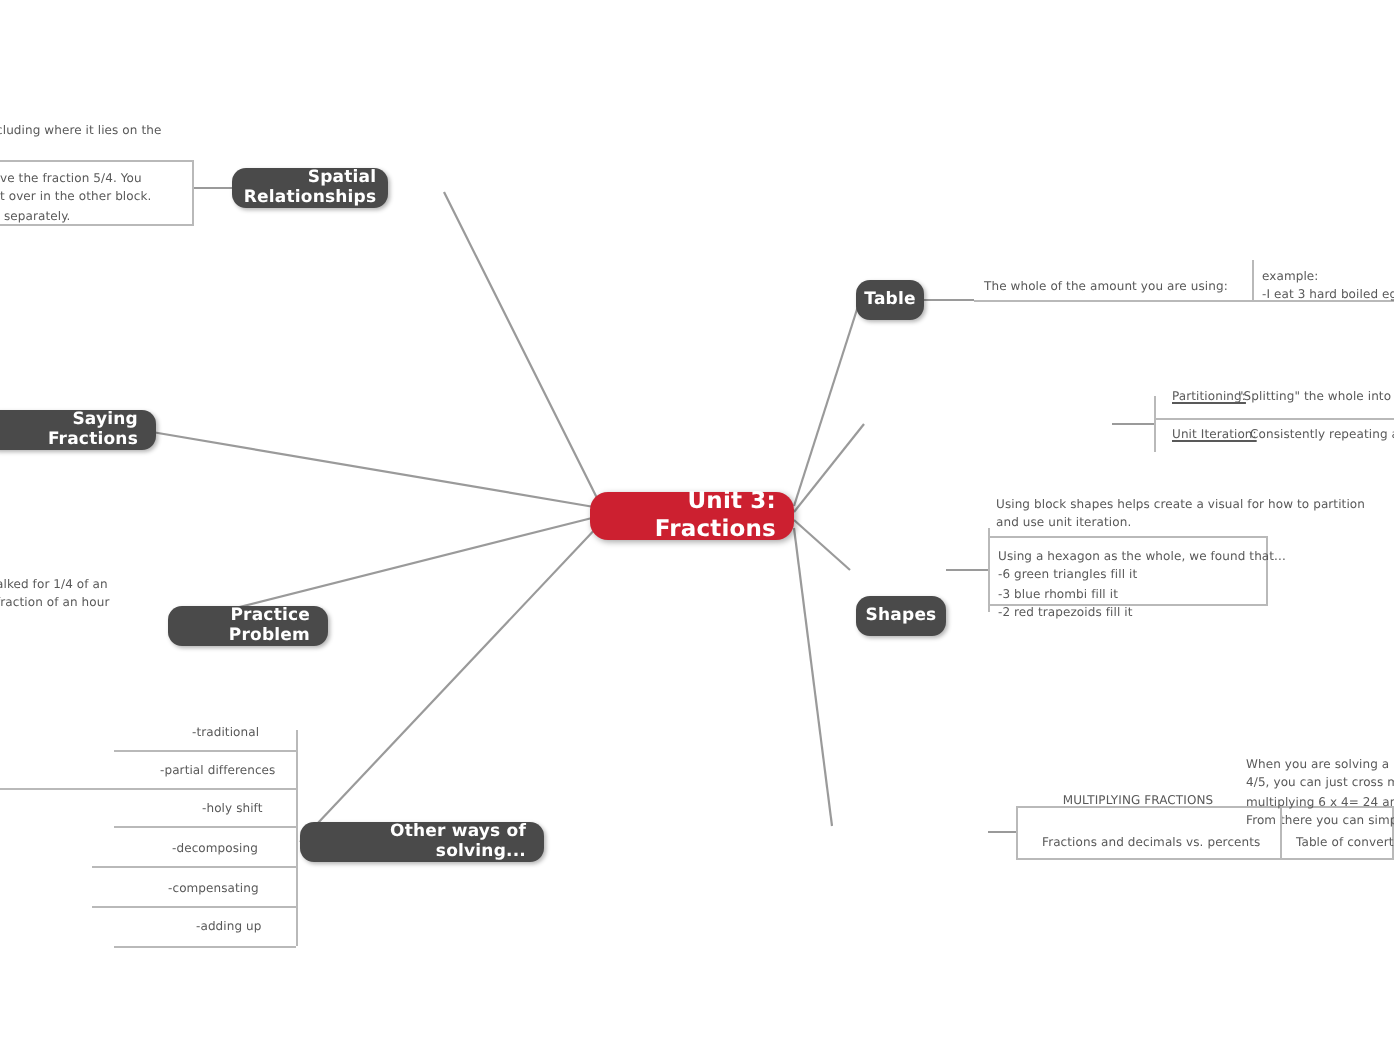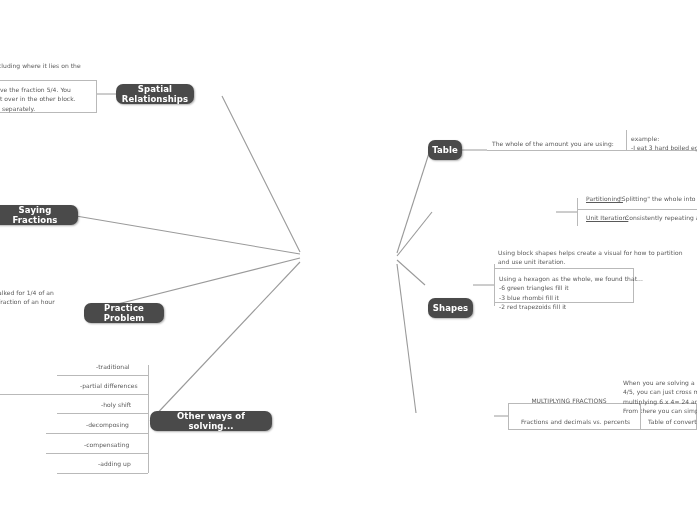--- a/index.html
+++ b/index.html
@@ -8,21 +8,21 @@
     font-family:"DejaVu Sans","Liberation Sans",sans-serif;
     overflow:hidden;position:relative;
   }
   #canvas{position:absolute;left:0;top:0;width:697px;height:520px;overflow:hidden;}
   svg.links{position:absolute;left:0;top:0;width:697px;height:520px;pointer-events:none;}
 
   .node{
     position:absolute;background:#4a4a4a;color:#ffffff;
     border-radius:7px;font-weight:bold;
     display:flex;align-items:center;justify-content:center;
-    text-align:center;line-height:1.18;
+    text-align:right;line-height:1.18;
     box-shadow:1px 1px 2px rgba(0,0,0,0.30);
     box-sizing:border-box;padding:5px 9px;
     letter-spacing:0.1px;
   }
   .node.central{
     background:#cc2030;border-radius:9px;
     font-size:11.5px;box-shadow:1px 1px 3px rgba(0,0,0,0.35);
   }
   .node.branch{font-size:8.5px;}
 
@@ -95,20 +95,21 @@
   <div class="hr" style="left:46px;top:453px;width:102px;"></div>
   <div class="hr" style="left:57px;top:473px;width:91px;"></div>
 
   <div class="subleaf" style="left:96px;top:363px;">-traditional</div>
   <div class="subleaf" style="left:80px;top:382px;">-partial differences</div>
   <div class="subleaf" style="left:101px;top:401px;">-holy shift</div>
   <div class="subleaf" style="left:86px;top:421px;">-decomposing</div>
   <div class="subleaf" style="left:84px;top:441px;">-compensating</div>
   <div class="subleaf" style="left:98px;top:460px;">-adding up</div>
 
+  <div class="node central" style="left:295px;top:246px;width:102px;height:24px;">Unit 3: Fractions</div>
 
   <div class="node branch" style="left:428px;top:140px;width:34px;height:20px;">Table</div>
   <div class="hr" style="left:487px;top:150px;width:210px;"></div>
   <div class="notetext" style="left:492px;top:139px;width:140px;">The whole of the amount you are using:</div>
   <div class="notetext" style="left:631px;top:134px;width:70px;">example:
 -I eat 3 hard boiled eg</div>
   <div class="vr" style="left:626px;top:130px;height:21px;"></div>
 
   <div class="vr" style="left:577px;top:198px;height:28px;"></div>
   <div class="hr" style="left:577px;top:209px;width:120px;"></div>

